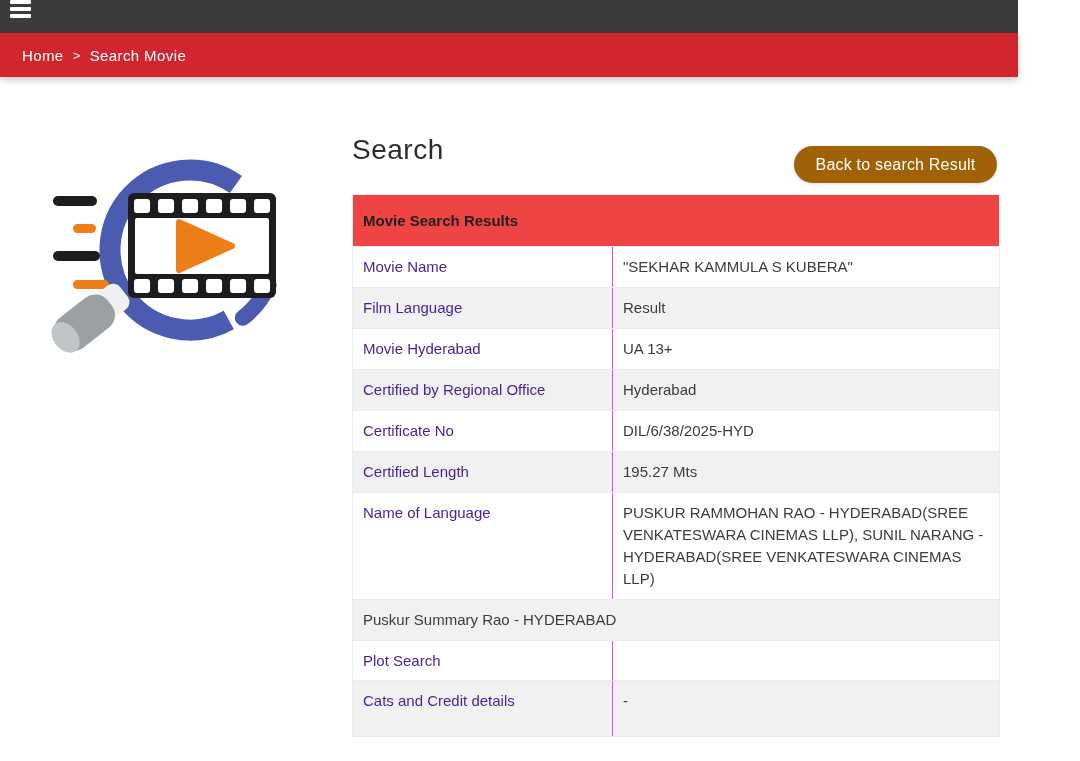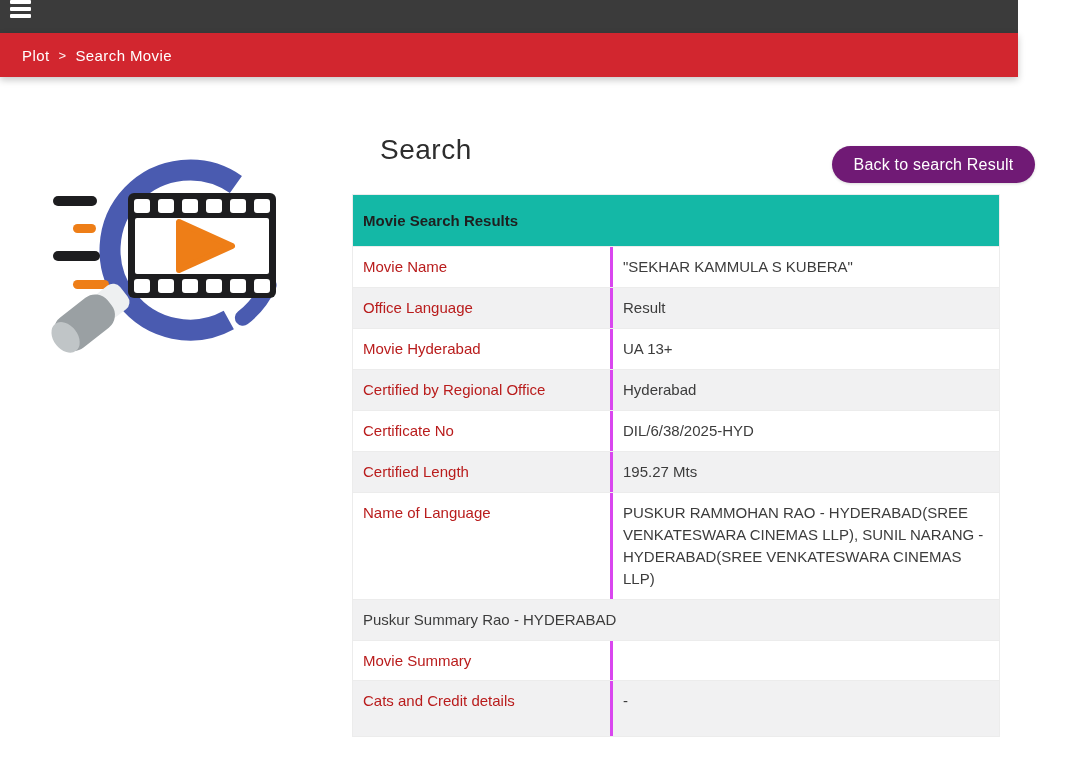--- a/index.html
+++ b/index.html
@@ -35,65 +35,65 @@
   }
   .crumb { color:#ffffff; text-decoration:none; }
   .crumb-sep { margin:0 9px; font-size:13px; opacity:.95; }
 
   
   .logo { position:absolute; left:38px; top:148px; }
 
   
   .page-title {
     position:absolute; left:352px; top:134px;
-    font-size:28px; font-weight:500; color:#2d2d2d; letter-spacing:.5px;margin-left:28px;
+    font-size:28px; font-weight:500; color:#2d2d2d; letter-spacing:.5px;
   }
   .back-btn {
-    position:absolute; left:832px; top:146px; width:203px; height:37px;
-    background:#701a75; color:#ffffff; border:none; border-radius:19px;
+    position:absolute; left:794px; top:146px; width:203px; height:37px;
+    background:#a16207; color:#ffffff; border:none; border-radius:19px;
     font-size:16px; font-family:inherit; cursor:pointer; letter-spacing:.2px;
     box-shadow:0 1px 3px rgba(0,0,0,.15);
   }
 
   
   .results {
     position:absolute; left:352px; top:194px; width:648px;
     border:1px solid #ececec; background:#ffffff; font-size:15px;
   }
   .thead {
-    background:#14b8a6; padding:15px 10px; min-height:51px;
+    background:#ef4444; padding:15px 10px; min-height:51px;
     font-weight:bold; font-size:15px; color:#1f1f1f; line-height:21px;
   }
   .trow {
     display:flex; align-items:flex-start; min-height:39px;
     border-top:1px solid #ececec; background:#ffffff;
   }
   .rows .trow:nth-child(even) { background:#f1f1f2; }
   .trow:last-child { min-height:56px; }
   .tlabel {
     width:260px; flex:0 0 260px; padding:9px 10px; line-height:21px;
-    color:#b91c1c; border-right:3px solid #d946ef; align-self:stretch;
+    color:#4c1d95; border-right:1px solid #d946ef; align-self:stretch;
   }
   .tvalue { flex:1; padding:9px 10px; line-height:22px; color:#3c3c3c; }
 </style>
 </head>
 <body>
 
 <div class="page">
 
   <header class="topbar">
     <button class="hamburger" aria-label="menu">
       <span></span>
         <span></span>
         <span></span>
     </button>
   </header>
 
   <nav class="breadcrumb-bar">
-    <a href="#" class="crumb">Plot</a>
+    <a href="#" class="crumb">Home</a>
     <span class="crumb-sep">&gt;</span>
     <span class="crumb">Search Movie</span>
   </nav>
 
   <svg class="logo" width="272" height="220" viewBox="0 0 272 220" aria-hidden="true">
 
     <path d="M197.9 36.5 A80 80 0 1 0 190.8 172" fill="none" stroke="#4a5bb0" stroke-width="21"></path>
 
     <path d="M204.9 169.8 A86 86 0 0 0 230.6 137" fill="none" stroke="#4a5bb0" stroke-width="16" stroke-linecap="round"></path>
 
@@ -133,21 +133,21 @@
   <button class="back-btn">Back to search Result</button>
 
   <section class="results">
     <div class="thead">Movie Search Results</div>
     <div class="rows">
       <div class="trow">
         <div class="tlabel">Movie Name</div>
         <div class="tvalue">"SEKHAR KAMMULA S KUBERA"</div>
       </div>
       <div class="trow">
-        <div class="tlabel">Office Language</div>
+        <div class="tlabel">Film Language</div>
         <div class="tvalue">Result</div>
       </div>
       <div class="trow">
         <div class="tlabel">Movie Hyderabad</div>
         <div class="tvalue">UA 13+</div>
       </div>
       <div class="trow">
         <div class="tlabel">Certified by Regional Office</div>
         <div class="tvalue">Hyderabad</div>
       </div>
@@ -160,21 +160,21 @@
         <div class="tvalue">195.27 Mts</div>
       </div>
       <div class="trow">
         <div class="tlabel">Name of Language</div>
         <div class="tvalue">PUSKUR RAMMOHAN RAO - HYDERABAD(SREE VENKATESWARA CINEMAS LLP), SUNIL NARANG - HYDERABAD(SREE VENKATESWARA CINEMAS LLP)</div>
       </div>
       <div class="trow">
         <div class="tvalue">Puskur Summary Rao - HYDERABAD</div>
       </div>
       <div class="trow">
-        <div class="tlabel">Movie Summary</div>
+        <div class="tlabel">Plot Search</div>
         <div class="tvalue"></div>
       </div>
       <div class="trow">
         <div class="tlabel">Cats and Credit details</div>
         <div class="tvalue">-</div>
       </div>
     </div>
   </section>
 
 </div>

